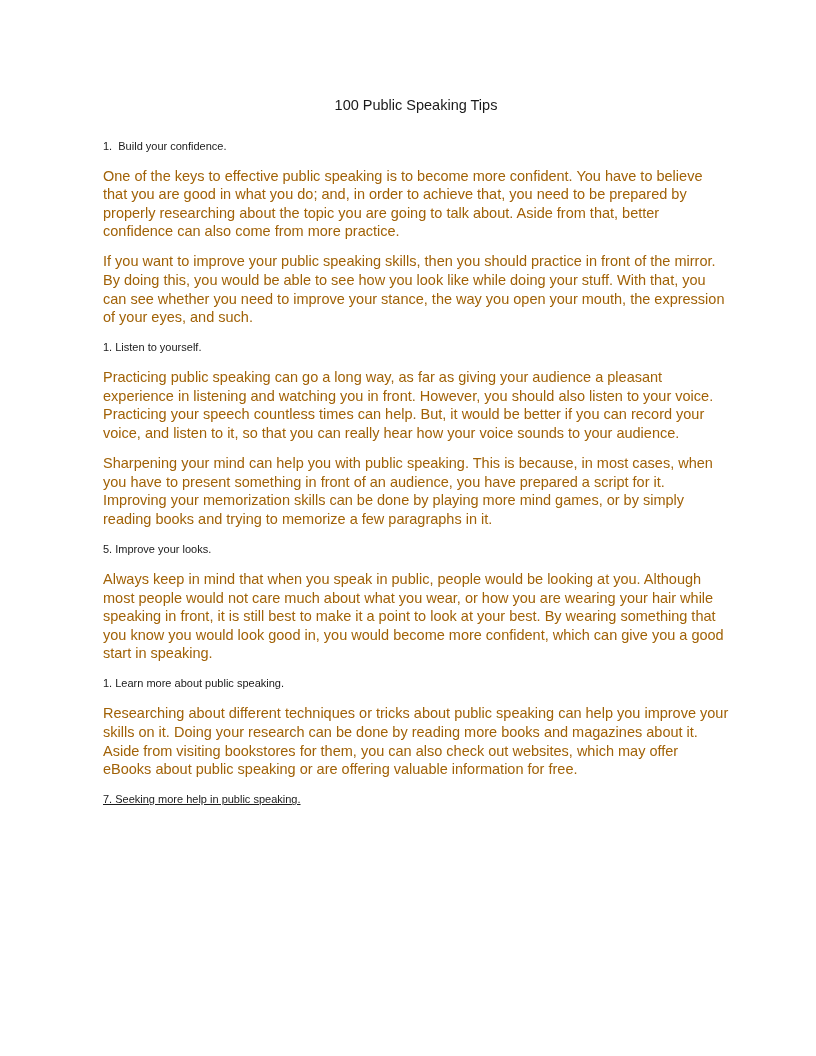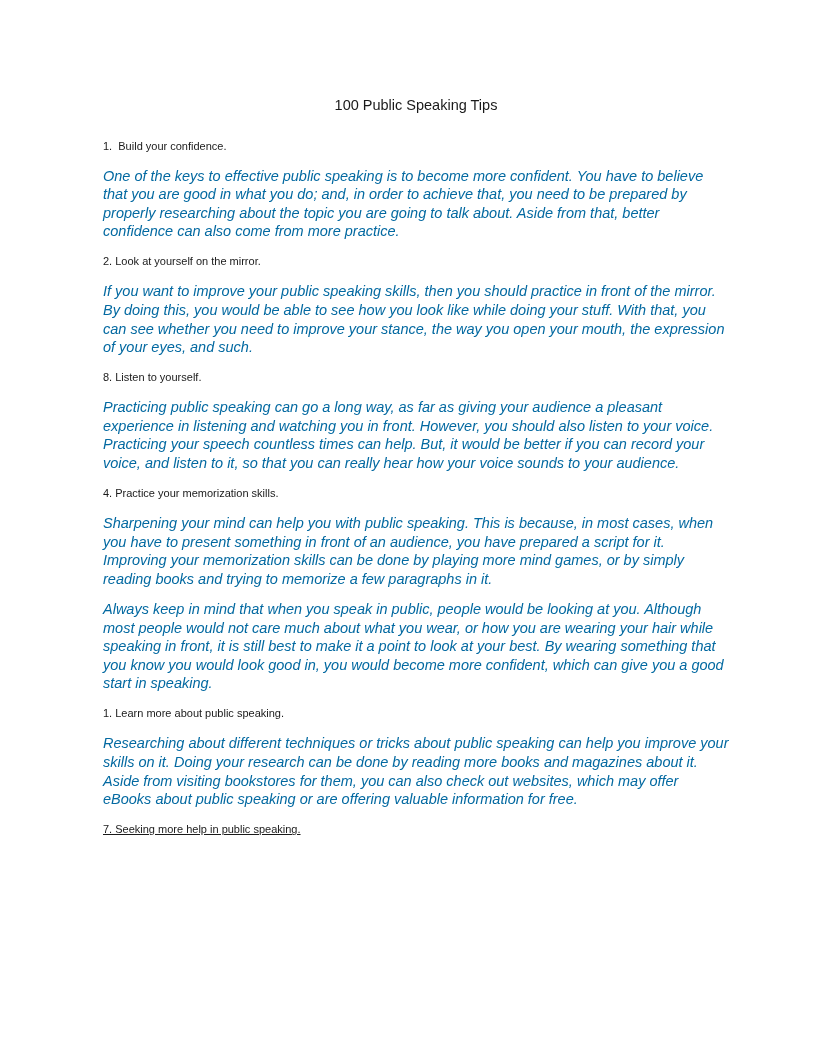--- a/index.html
+++ b/index.html
@@ -36,24 +36,23 @@
     font-size: 11px;
     line-height: 18.5px;
     color: #1a1a1a;
     margin: 0 0 11.5px 0;
     white-space: pre-wrap;
     font-weight: normal;
   }
   .body-para {
     font-size: 14.5px;
     line-height: 18.6px;
-    color: #0369a1;
+    color: #a16207;
     margin: 0 0 11.5px 0;
     text-align: left;
-    font-style: italic;
   }
   .block:last-child .heading,
   .block:last-child .body-para {
     margin-bottom: 0;
     text-decoration: underline;
   }
 </style>
 </head>
 <body>
 
@@ -61,35 +60,34 @@
   <div class="content">
 
     <div class="doc-title">100 Public Speaking Tips</div>
 
     <div class="block">
       <div class="heading">1.  Build your confidence.</div>
       <div class="body-para">One of the keys to effective public speaking is to become more confident. You have to believe that you are good in what you do; and, in order to achieve that, you need to be prepared by properly researching about the topic you are going to talk about. Aside from that, better confidence can also come from more practice.</div>
     </div>
 
     <div class="block">
-      <div class="heading">2. Look at yourself on the mirror.</div>
       <div class="body-para">If you want to improve your public speaking skills, then you should practice in front of the mirror. By doing this, you would be able to see how you look like while doing your stuff. With that, you can see whether you need to improve your stance, the way you open your mouth, the expression of your eyes, and such.</div>
     </div>
 
     <div class="block">
-      <div class="heading">8. Listen to yourself.</div>
+      <div class="heading">1. Listen to yourself.</div>
       <div class="body-para">Practicing public speaking can go a long way, as far as giving your audience a pleasant experience in listening and watching you in front. However, you should also listen to your voice. Practicing your speech countless times can help. But, it would be better if you can record your voice, and listen to it, so that you can really hear how your voice sounds to your audience.</div>
     </div>
 
     <div class="block">
-      <div class="heading">4. Practice your memorization skills.</div>
       <div class="body-para">Sharpening your mind can help you with public speaking. This is because, in most cases, when you have to present something in front of an audience, you have prepared a script for it. Improving your memorization skills can be done by playing more mind games, or by simply reading books and trying to memorize a few paragraphs in it.</div>
     </div>
 
     <div class="block">
+      <div class="heading">5. Improve your looks.</div>
       <div class="body-para">Always keep in mind that when you speak in public, people would be looking at you. Although most people would not care much about what you wear, or how you are wearing your hair while speaking in front, it is still best to make it a point to look at your best. By wearing something that you know you would look good in, you would become more confident, which can give you a good start in speaking.</div>
     </div>
 
     <div class="block">
       <div class="heading">1. Learn more about public speaking.</div>
       <div class="body-para">Researching about different techniques or tricks about public speaking can help you improve your skills on it. Doing your research can be done by reading more books and magazines about it. Aside from visiting bookstores for them, you can also check out websites, which may offer eBooks about public speaking or are offering valuable information for free.</div>
     </div>
 
     <div class="block">
       <div class="heading">7. Seeking more help in public speaking.</div>

